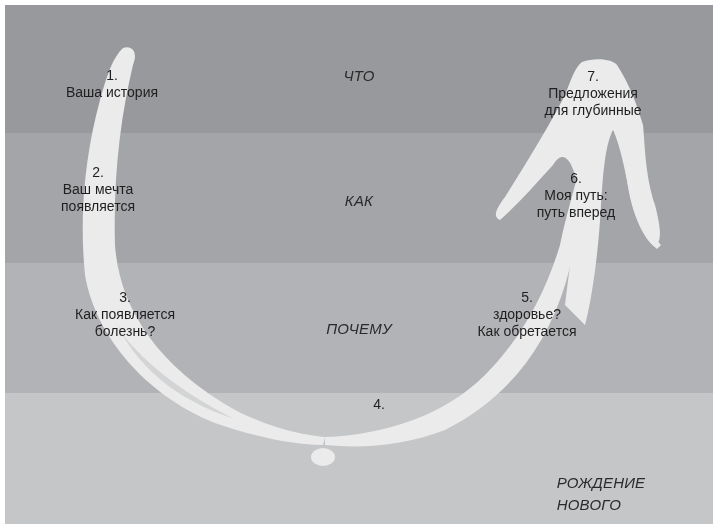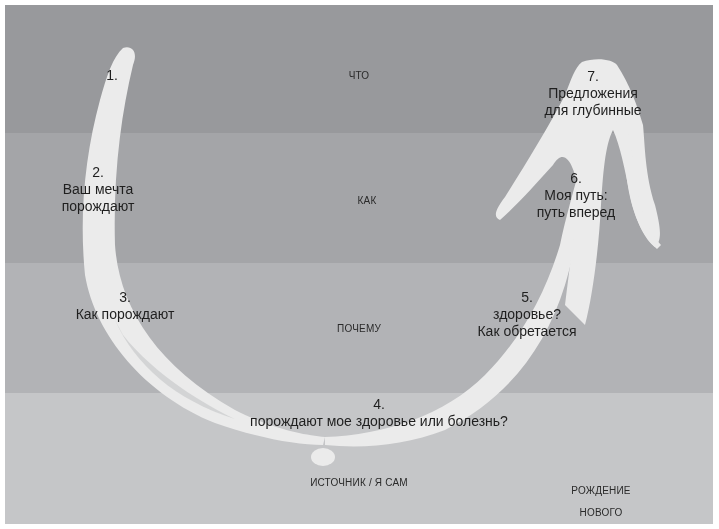--- a/index.html
+++ b/index.html
@@ -8,22 +8,22 @@
   .diagram { position: absolute; left: 5px; top: 5px; width: 708px; height: 519px; overflow: hidden; }
   .band { position: absolute; left: 0; width: 708px; }
   .band-1 { top: 0; height: 128px; }
   .band-2 { top: 128px; height: 130px; }
   .band-3 { top: 258px; height: 130px; }
   .band-4 { top: 388px; height: 131px; }
   svg.strokes { position: absolute; left: 0; top: 0; }
   .lbl { position: absolute; text-align: center; font-size: 14px; line-height: 17px; color: #1f1f1f;
          transform: translateX(-50%); white-space: nowrap; font-family: "Liberation Sans", sans-serif; }
   .lbl span { display: block; }
-  .axis { position: absolute; font-size: 10px; line-height: 22px; color: #2a2a2a;
-          transform: translateX(-50%); text-align: center; white-space: nowrap; letter-spacing: 0.2px; }
+  .axis { position: absolute; font-style: italic; font-size: 15px; line-height: 22px; color: #2a2a2a;
+          transform: translateX(-50%); white-space: nowrap; letter-spacing: 0.2px; }
   .axis span { display: block; }
 </style>
 </head>
 <body>
 
 <div class="diagram">
   <div class="band band-1" style="background:#98999c"></div>
   <div class="band band-2" style="background:#a4a5a8"></div>
   <div class="band band-3" style="background:#b2b3b6"></div>
   <div class="band band-4" style="background:#c5c6c8"></div>
@@ -50,61 +50,59 @@
       L 560 300 C 565 260, 570 220, 574 190 C 570 160, 560 140, 548 160
       C 530 180, 512 200, 495 215 C 488 212, 490 205, 500 192
       C 520 160, 545 120, 560 90 C 566 75, 570 62, 577 57 Z" fill="#ebebeb"></path>
 
     <path d="M 610 95 C 622 110, 626 140, 630 170 C 634 200, 642 225, 656 240 L 652 244 C 636 230, 626 205, 622 175 C 618 145, 614 120, 606 100 Z" fill="#ebebeb"></path>
   </svg>
 
   <div class="axis" style="left:354px; top:60px;">
     <span>ЧТО</span>
   </div>
-  <div class="axis" style="left:362px; top:185px;">
+  <div class="axis" style="left:354px; top:185px;">
     <span>КАК</span>
   </div>
   <div class="axis" style="left:354px; top:313px;">
     <span>ПОЧЕМУ</span>
   </div>
 
   <div class="lbl" style="left:107px; top:62px;">
     <span>1.</span>
+    <span>Ваша история</span>
   </div>
   <div class="lbl" style="left:93px; top:159px;">
     <span>2.</span>
     <span>Ваш мечта</span>
-    <span>порождают</span>
+    <span>появляется</span>
   </div>
   <div class="lbl" style="left:120px; top:284px;">
     <span>3.</span>
-    <span>Как порождают</span>
+    <span>Как появляется</span>
+    <span>болезнь?</span>
   </div>
   <div class="lbl" style="left:374px; top:391px;">
     <span>4.</span>
-    <span>порождают мое здоровье или болезнь?</span>
   </div>
   <div class="lbl" style="left:522px; top:284px;">
     <span>5.</span>
     <span>здоровье?</span>
     <span>Как обретается</span>
   </div>
   <div class="lbl" style="left:571px; top:165px;">
     <span>6.</span>
     <span>Моя путь:</span>
     <span>путь вперед</span>
   </div>
   <div class="lbl" style="left:588px; top:63px;">
     <span>7.</span>
     <span>Предложения</span>
     <span>для глубинные</span>
   </div>
 
   <div class="axis" style="left:101px; top:467px;">
   </div>
-  <div class="axis" style="left:354px; top:467px;">
-    <span>ИСТОЧНИК / Я САМ</span>
-  </div>
-  <div class="axis" style="left:596px; top:467px;margin-top:8px;">
+  <div class="axis" style="left:596px; top:467px;">
     <span>РОЖДЕНИЕ</span>
     <span>НОВОГО</span>
   </div>
 </div>
 
 </body></html>

